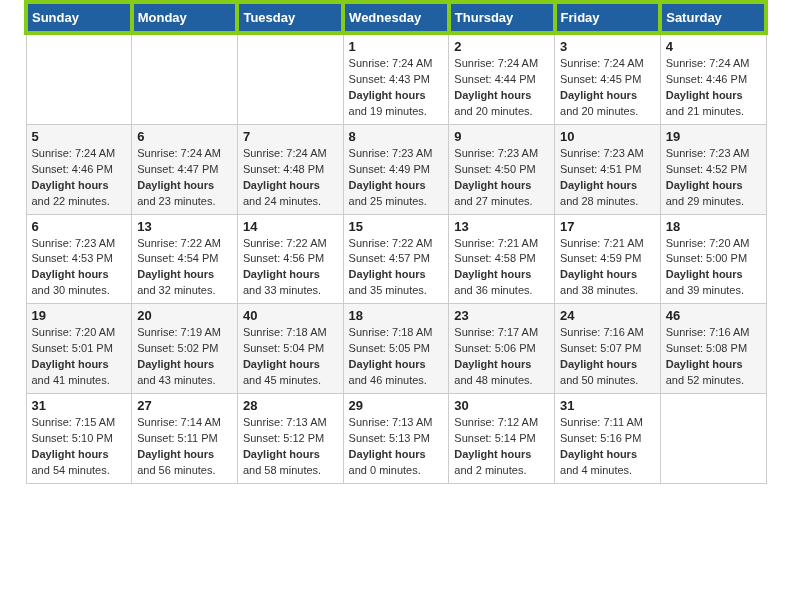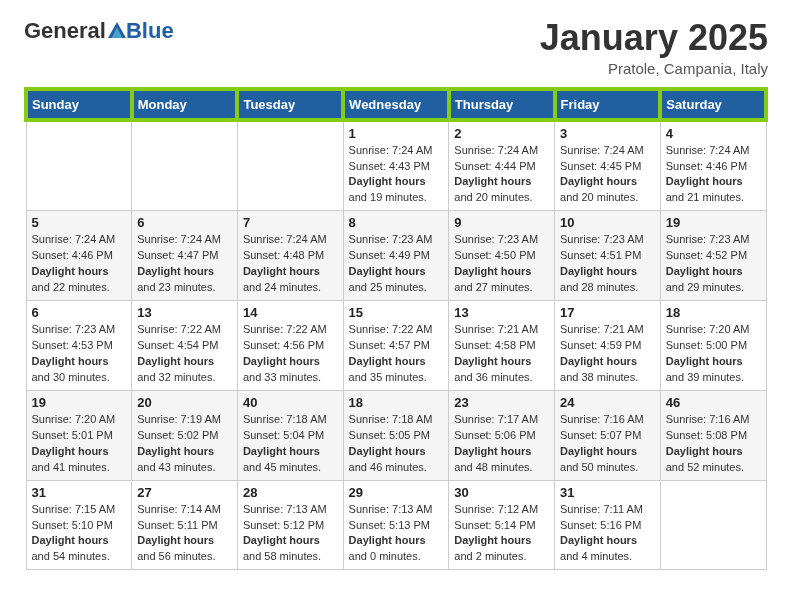--- a/index.html
+++ b/index.html
@@ -114,36 +114,20 @@
     .row-1 td { background: #fff; }
     .row-2 td { background: #f0f0f0; }
     .row-3 td { background: #fff; }
     .row-4 td { background: #f0f0f0; }
     .row-5 td { background: #fff; }
   </style>
 </head>
 <body>
 
 <div class="page">
-  <div class="header">
-    <div class="logo">
-      <div class="logo-text">
-        <span class="logo-general">General</span>
-        <svg class="logo-icon" viewBox="0 0 20 18" xmlns="http://www.w3.org/2000/svg">
-          <polygon points="0,18 20,18 10,0" fill="#2060a0"></polygon>
-          <polygon points="4,18 16,18 10,6" fill="#4ca0d0"></polygon>
-        </svg>
-        <span class="logo-blue">Blue</span>
-      </div>
-    </div>
-    <div class="title-block">
-      <div class="month-title">January 2025</div>
-      <div class="location">Pratole, Campania, Italy</div>
-    </div>
-  </div>
 
   <table class="calendar-table">
     <thead>
       <tr>
         <th>Sunday</th>
         <th>Monday</th>
         <th>Tuesday</th>
         <th>Wednesday</th>
         <th>Thursday</th>
         <th>Friday</th>

